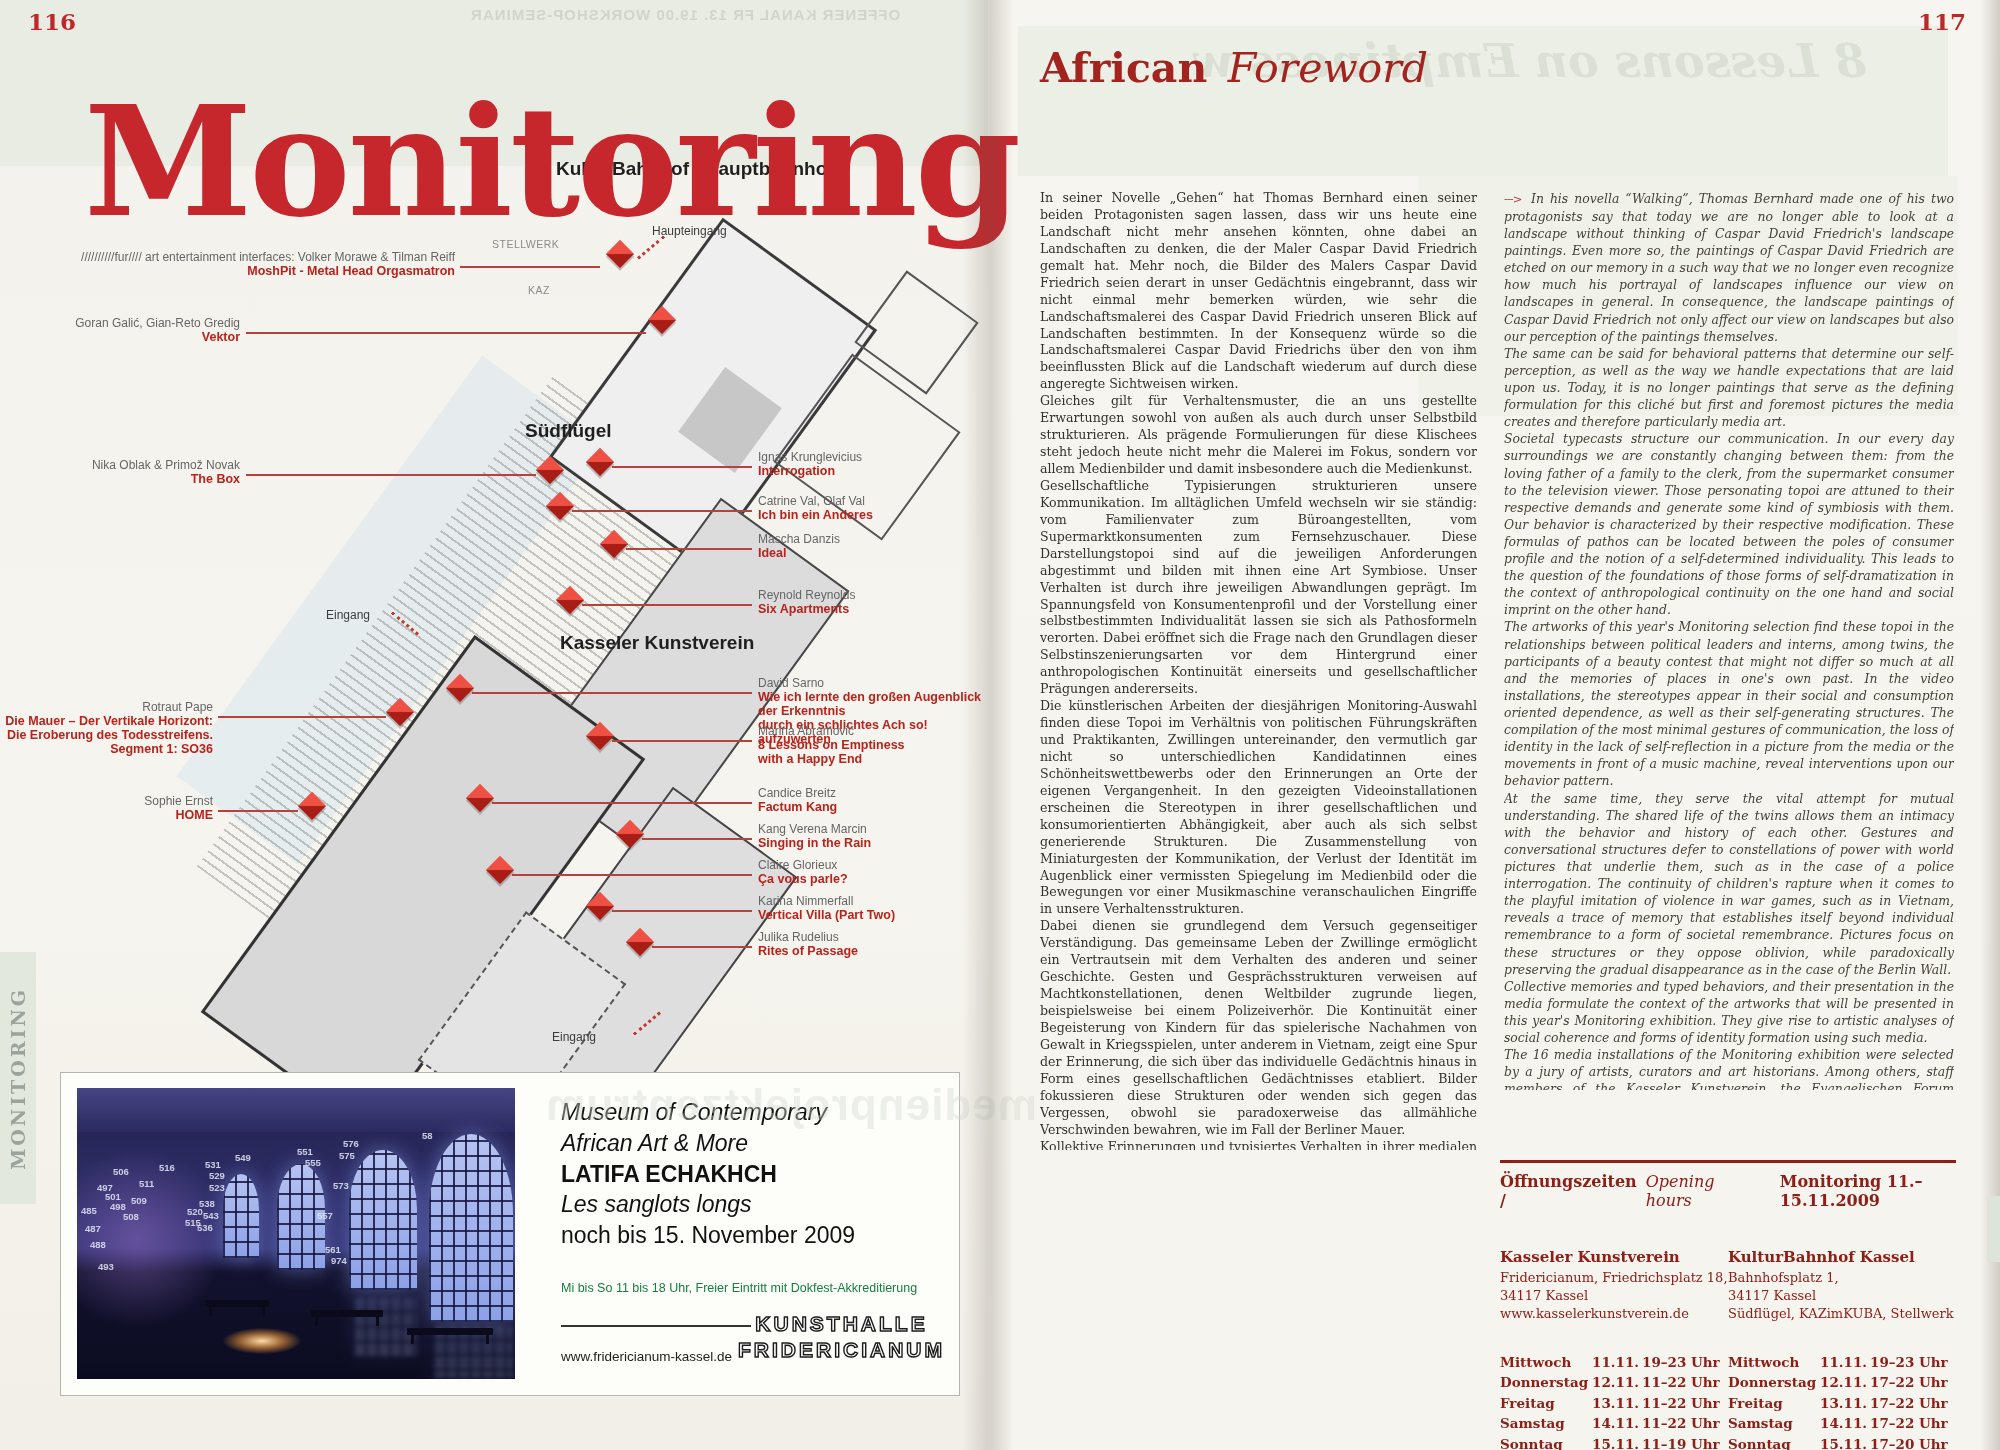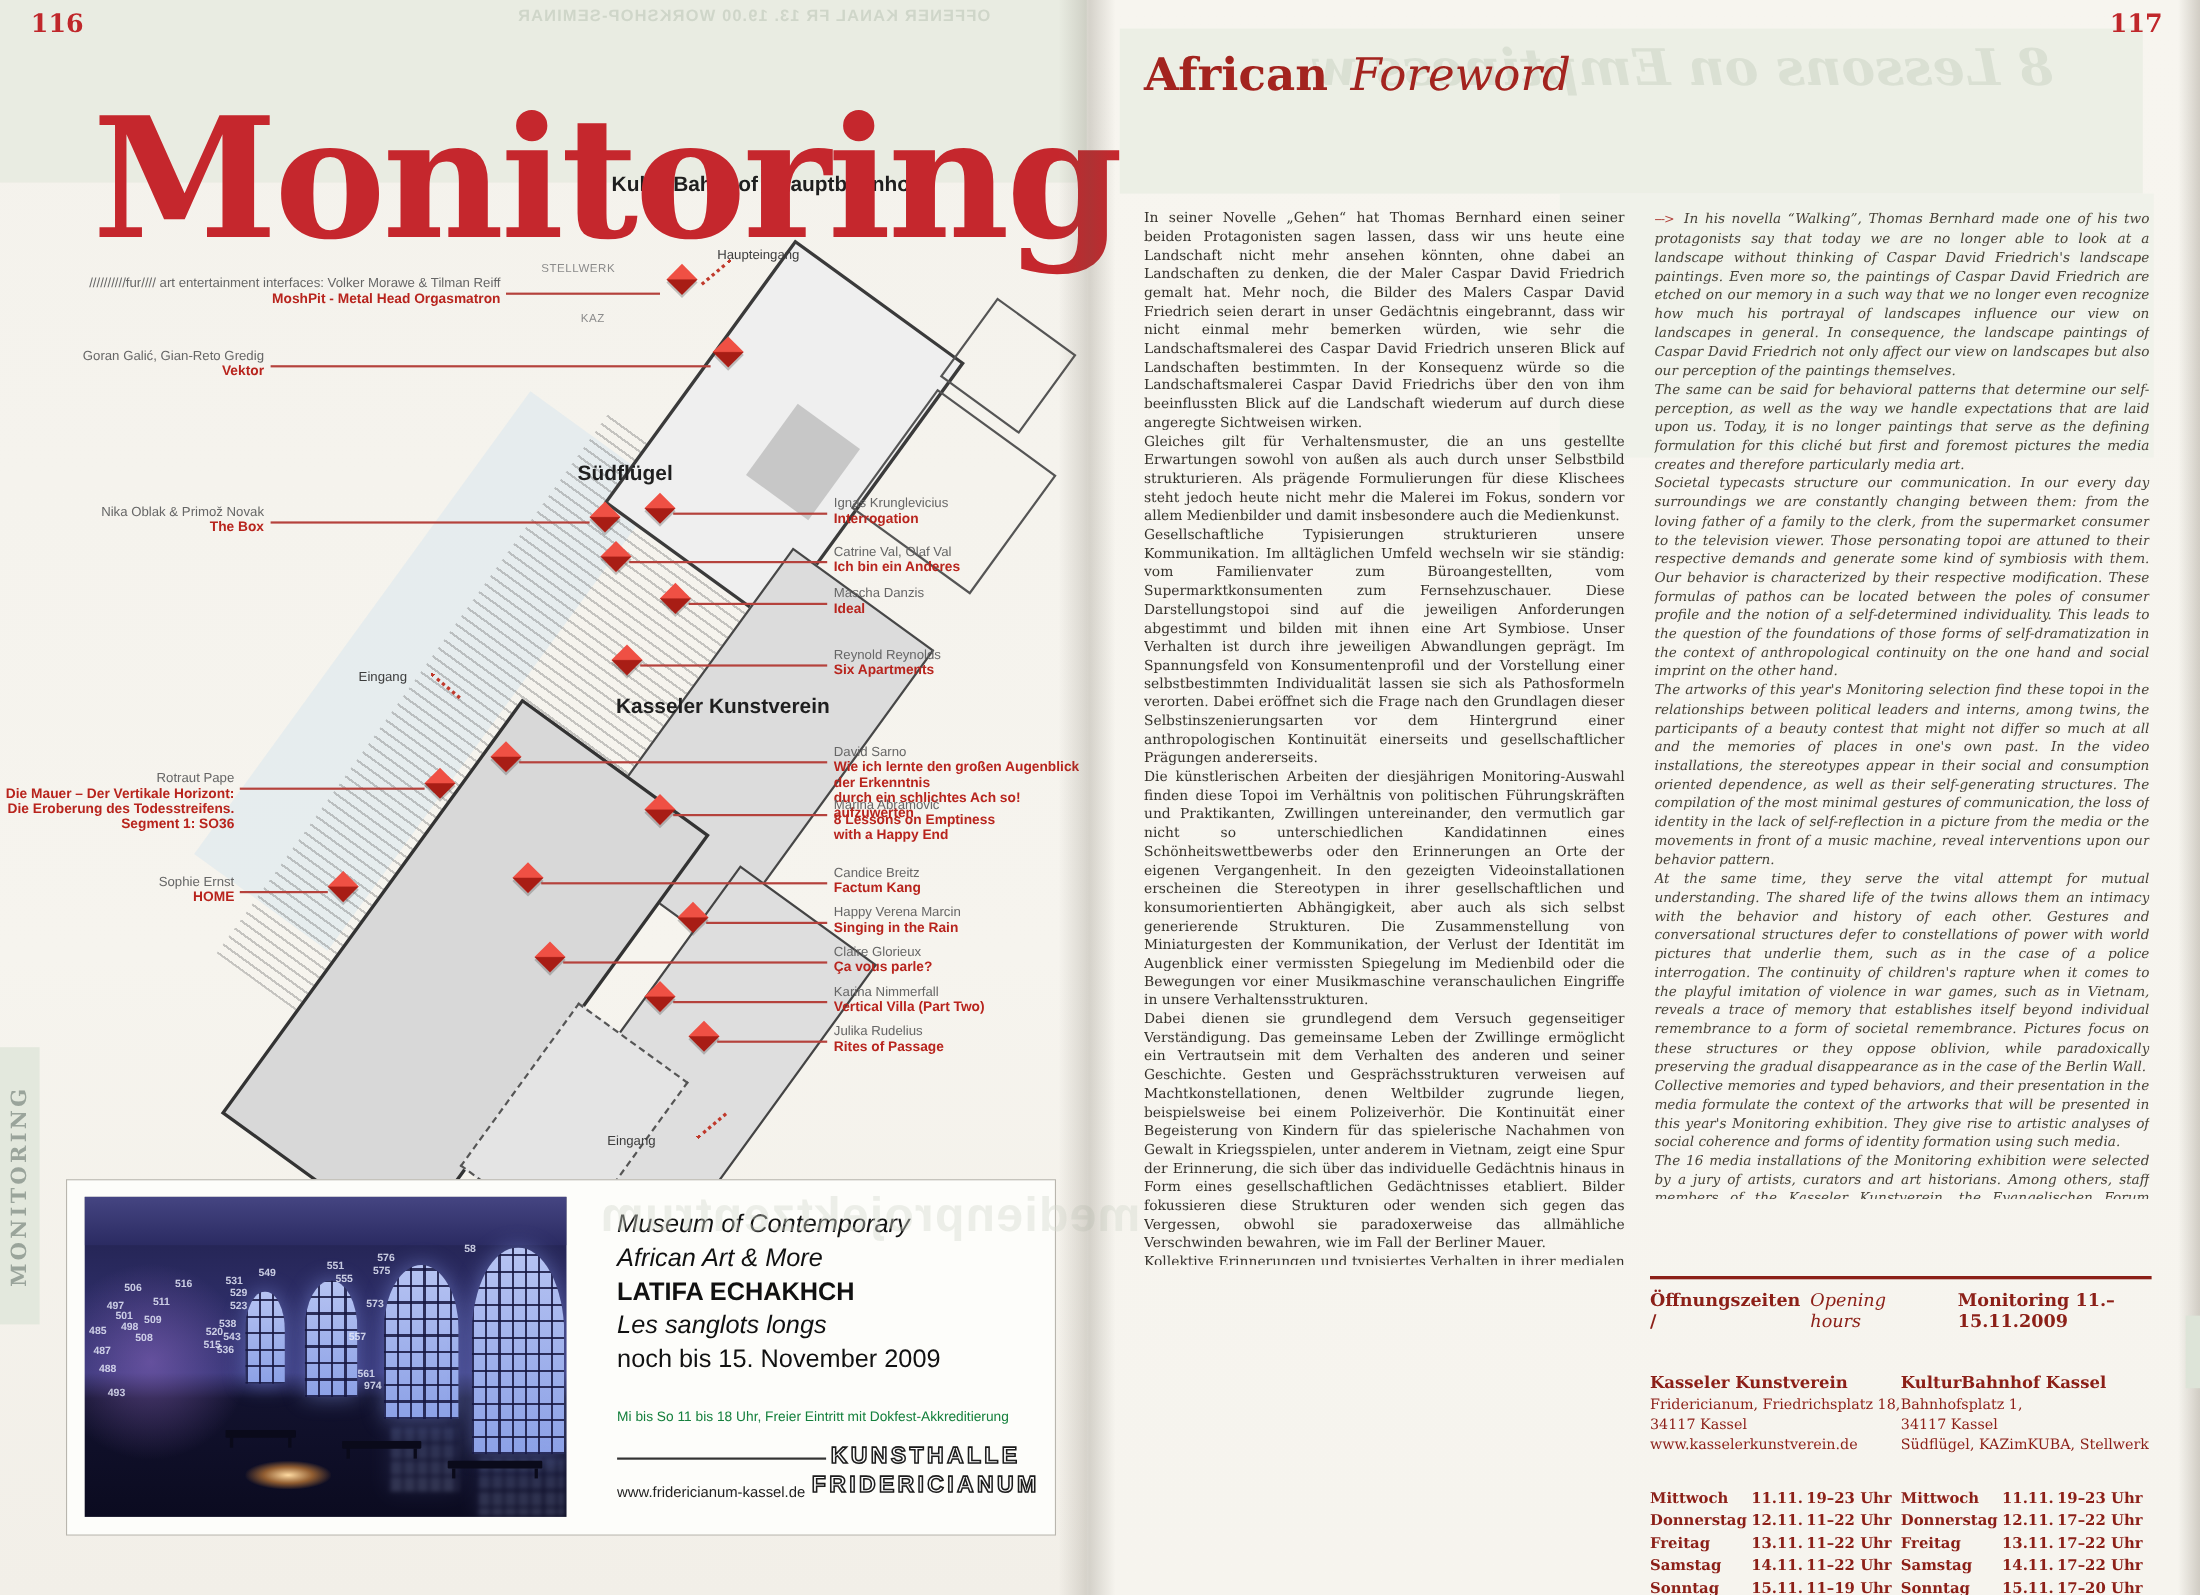--- a/index.html
+++ b/index.html
@@ -190,21 +190,21 @@
 durch ein schlichtes Ach so! aufzuwerten</div></div>
         <div class="leader" style="left: 472px; top: 562px; width: 280px;"></div>
         <div class="cube" style="left: 450px; top: 548px;"></div>
         <div class="map-entry right" style="left: 758px; top: 594px;"><div class="artist">Marina Abramović</div><div class="work">8 Lessons on Emptiness
 with a Happy End</div></div>
         <div class="leader" style="left: 612px; top: 610px; width: 140px;"></div>
         <div class="cube" style="left: 590px; top: 596px;"></div>
         <div class="map-entry right" style="left: 758px; top: 656px;"><div class="artist">Candice Breitz</div><div class="work">Factum Kang</div></div>
         <div class="leader" style="left: 492px; top: 672px; width: 260px;"></div>
         <div class="cube" style="left: 470px; top: 658px;"></div>
-        <div class="map-entry right" style="left: 758px; top: 692px;"><div class="artist">Happy Verena Marcin</div><div class="work">Singing in the Rain</div></div>
+        <div class="map-entry right" style="left: 758px; top: 692px;"><div class="artist">Kang Verena Marcin</div><div class="work">Singing in the Rain</div></div>
         <div class="leader" style="left: 642px; top: 708px; width: 110px;"></div>
         <div class="cube" style="left: 620px; top: 694px;"></div>
         <div class="map-entry right" style="left: 758px; top: 728px;"><div class="artist">Claire Glorieux</div><div class="work">Ça vous parle?</div></div>
         <div class="leader" style="left: 512px; top: 744px; width: 240px;"></div>
         <div class="cube" style="left: 490px; top: 730px;"></div>
         <div class="map-entry right" style="left: 758px; top: 764px;"><div class="artist">Karina Nimmerfall</div><div class="work">Vertical Villa (Part Two)</div></div>
         <div class="leader" style="left: 612px; top: 780px; width: 140px;"></div>
         <div class="cube" style="left: 590px; top: 766px;"></div>
         <div class="map-entry right" style="left: 758px; top: 800px;"><div class="artist">Julika Rudelius</div><div class="work">Rites of Passage</div></div>
         <div class="leader" style="left: 652px; top: 816px; width: 100px;"></div>

